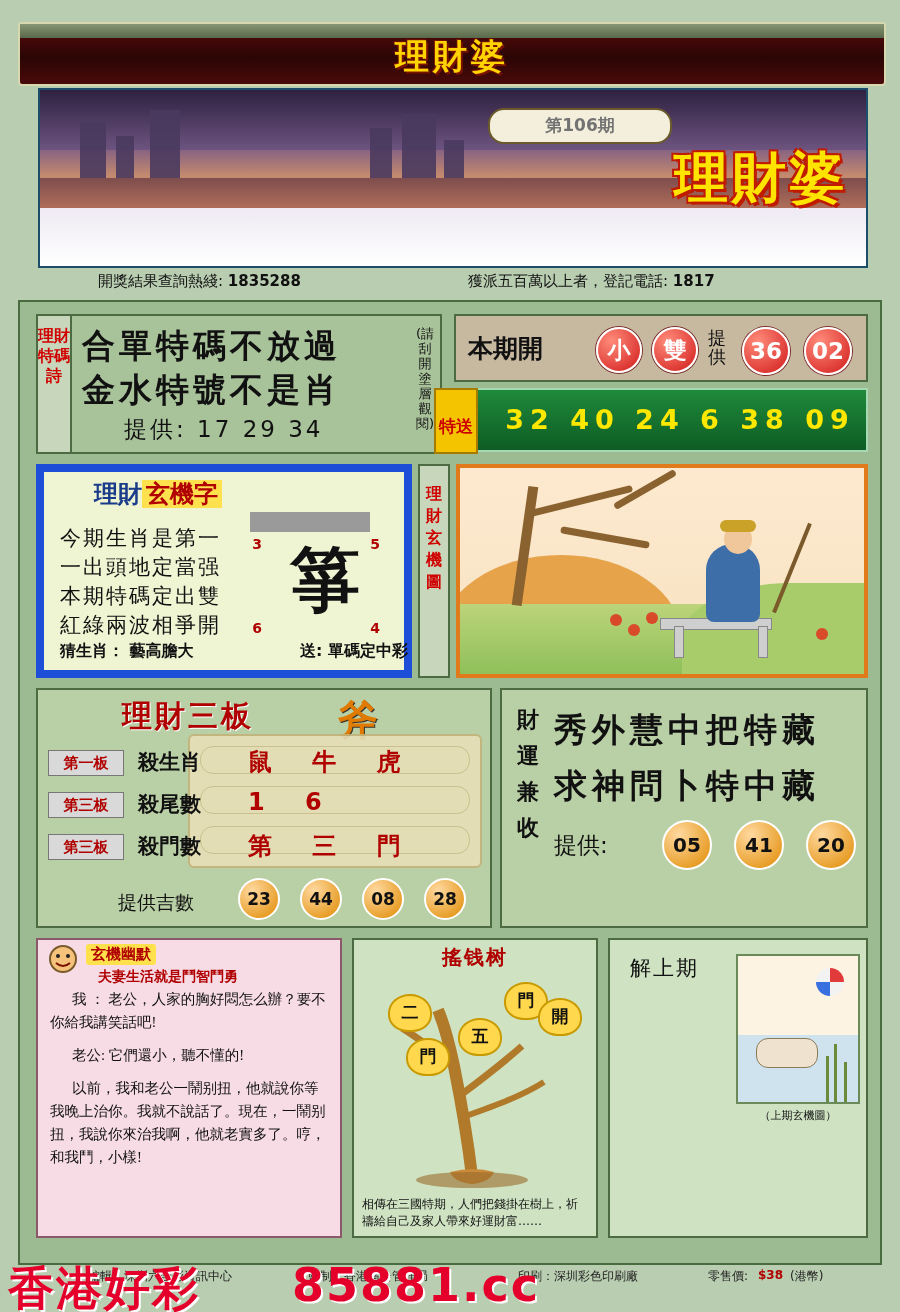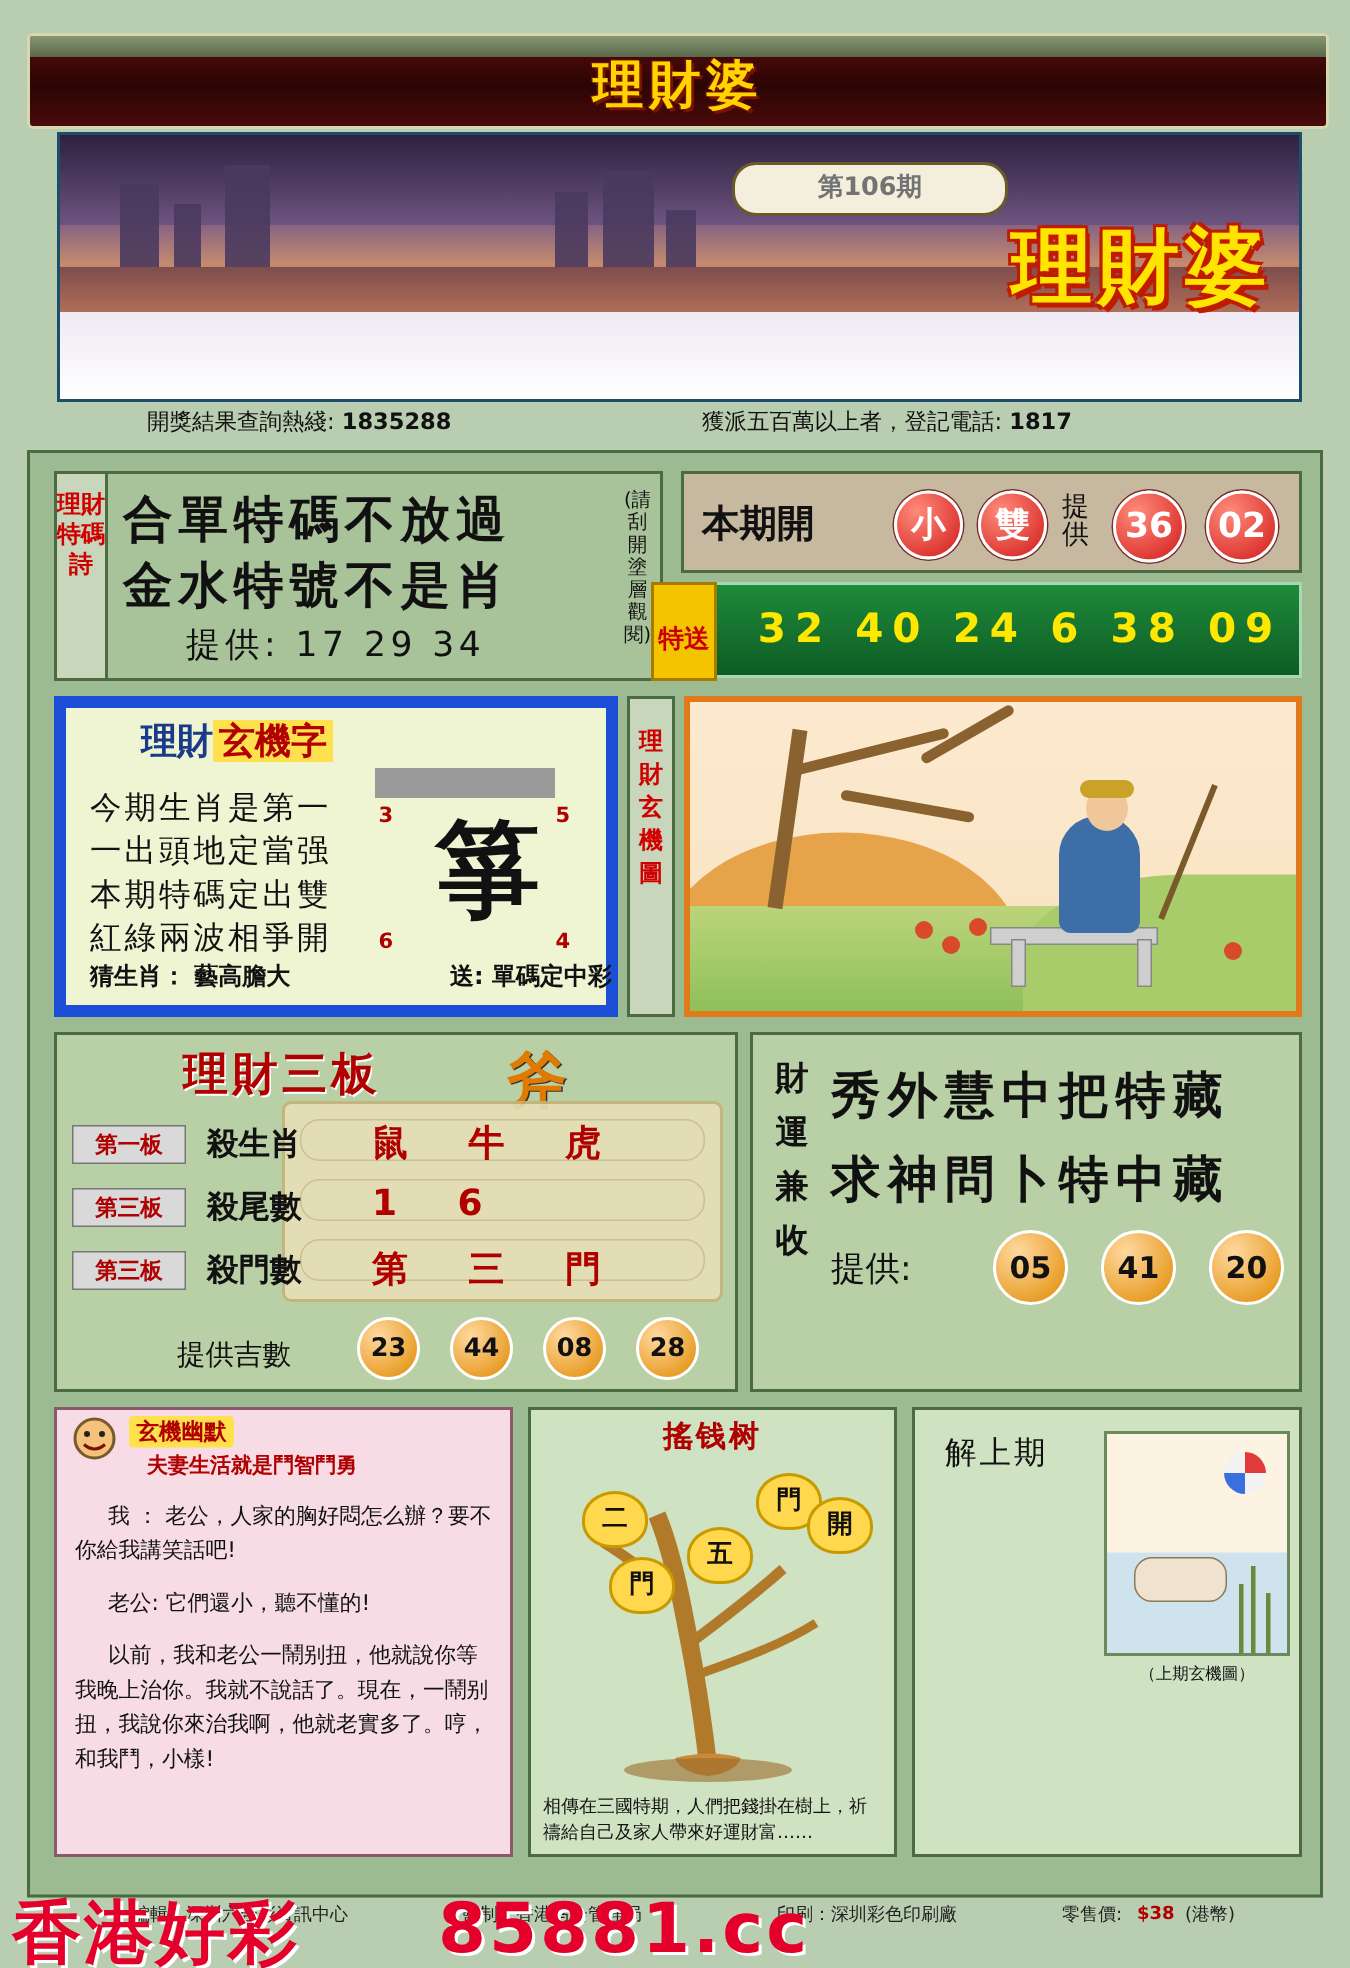--- a/index.html
+++ b/index.html
@@ -147,21 +147,21 @@
   .cy-give{position:absolute;left:52px;top:140px;font-size:23px;color:#111;}
 
   
   .joke{position:absolute;left:16px;top:636px;width:306px;height:300px;
     background:#f7dce6;border:2px solid #8a5a6a;box-sizing:border-box;}
   .joke-head{position:absolute;left:48px;top:4px;font-size:15px;font-weight:bold;color:#b00000;
     background:#ffe14d;padding:1px 5px;border-radius:3px;}
   .joke-face{position:absolute;left:6px;top:2px;width:38px;height:34px;}
   .joke-sub{position:absolute;left:60px;top:28px;font-size:14px;color:#b00000;font-weight:bold;}
   .joke-body{position:absolute;left:12px;right:10px;top:48px;font-size:14.5px;color:#111;line-height:23px;}
-  .joke-body p{margin:12px 0 10px 0;}
+  .joke-body p{margin:0 0 10px 0;font-family:Liberation Serif, serif;}
   .joke-body .ind{text-indent:22px;}
 
   .tree{position:absolute;left:332px;top:636px;width:246px;height:300px;
     background:#cfe3c3;border:2px solid #4d6b42;box-sizing:border-box;overflow:hidden;}
   .tree-title{position:absolute;left:0;right:0;top:4px;text-align:center;
     font-size:20px;font-weight:bold;color:#b00000;letter-spacing:2px;}
   .tree-art{position:absolute;left:0;right:0;top:26px;bottom:52px;}
   .tk{position:absolute;width:40px;height:34px;border-radius:50% 50% 45% 45%;
     background:#ffd84d;border:2px solid #c99a00;text-align:center;line-height:32px;
     font-size:17px;font-weight:bold;color:#111;}

